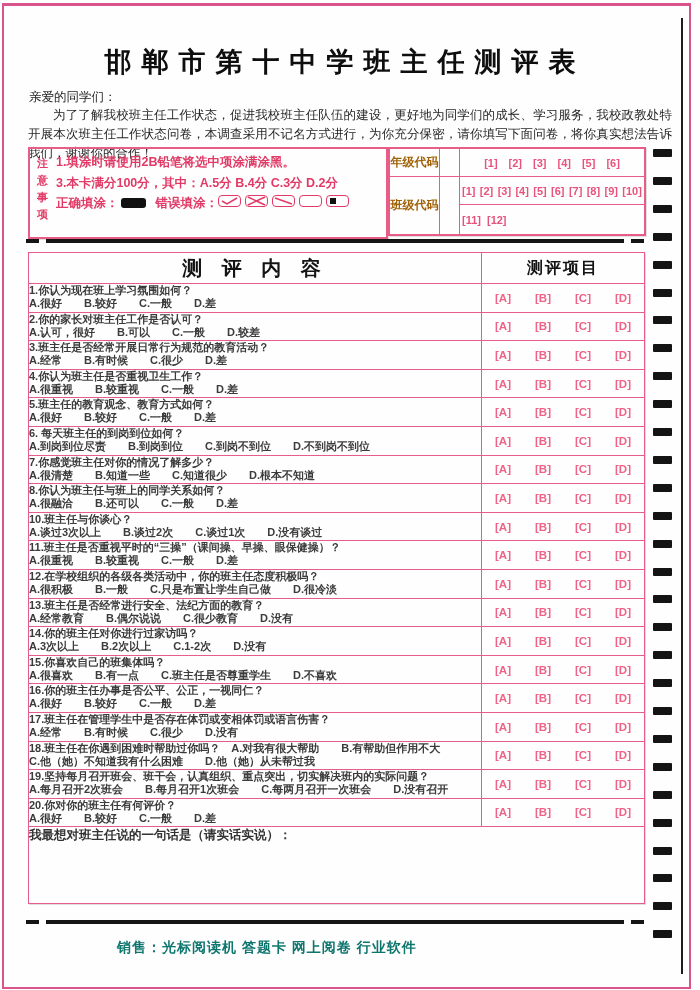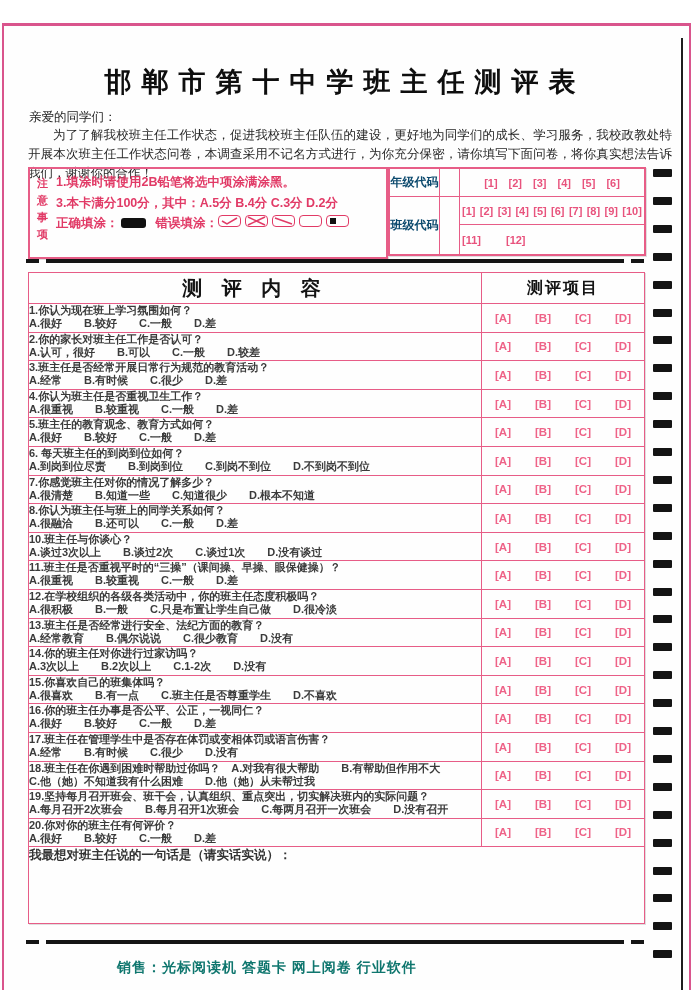--- a/index.html
+++ b/index.html
@@ -1,18 +1,18 @@
 <!DOCTYPE html>
 <html><head>
 <meta charset="utf-8">
 <style>
   html,body{margin:0;padding:0;background:#ffffff;}
   body{width:700px;height:990px;position:relative;overflow:hidden;
        font-family:"Liberation Sans","DejaVu Sans",sans-serif;}
-  .sheet{position:absolute;inset:0;background:#fefefe;margin-top:20px;}
+  .sheet{position:absolute;inset:0;background:#fefefe;}
 
   
   .pink-frame{position:absolute;left:2px;top:3px;width:685px;height:981px;
     border:2px solid #d9548c;border-top-width:3px;pointer-events:none;}
 
   
   .black-vline{position:absolute;left:681px;top:18px;width:2px;height:956px;background:#1d1d1d;}
   .tmark{position:absolute;left:653px;width:19px;height:8px;background:#141414;border-radius:1px;}
 
   
@@ -36,32 +36,32 @@
     border-radius:4px;margin-right:4px;position:relative;}
   .wbox svg{position:absolute;inset:0;}
   .wdot{position:absolute;left:3px;top:2px;width:6px;height:6px;background:#111;}
 
   
   .code-box{position:absolute;left:388px;top:147px;width:254px;height:85px;
     border:2px solid #e75d87;display:flex;box-shadow:1px 1px 0 rgba(130,130,130,.25);}
   .code-box *{box-sizing:border-box;}
   .lab-col{width:50px;display:flex;flex-direction:column;}
   .lab-cell{display:flex;align-items:center;justify-content:center;
-    font-size:12px;font-weight:700;color:#0c4a6e;border-right:1.5px solid #e75d87;}
+    font-size:12px;font-weight:700;color:#a16207;border-right:1.5px solid #e75d87;}
   .lab-grade{height:28px;border-bottom:1.5px solid #e75d87;}
   .lab-class{flex:1;}
   .mini-col{width:20px;display:flex;flex-direction:column;}
   .mini-cell{border-right:1.5px solid #e75d87;}
   .mini-top{height:28px;border-bottom:1.5px solid #e75d87;}
   .mini-bottom{flex:1;}
   .codes-col{flex:1;display:flex;flex-direction:column;}
   .code-row{display:flex;align-items:center;color:#e8537d;font-size:11px;font-weight:600;}
   .cr-grade{height:28px;border-bottom:1.5px solid #e75d87;justify-content:center;gap:11px;}
   .cr-c1{height:28px;border-bottom:1.5px solid #e75d87;justify-content:space-between;padding:0 2px;}
-  .cr-c2{flex:1;gap:25px;padding-left:2px;}
+  .cr-c2{flex:1;gap:6px;padding-left:2px;}
 
   
   .thick-line{position:absolute;left:26px;width:618px;height:4px;display:flex;align-items:center;}
   .thick-line .dash{width:13px;height:4px;background:#151515;}
   .thick-line .bar{flex:1;height:4px;background:#151515;margin:0 7px;}
   .tl-top{top:239px;}
   .tl-bottom{top:920px;}
 
   
   .eval-table{position:absolute;left:28px;top:252px;width:617px;

